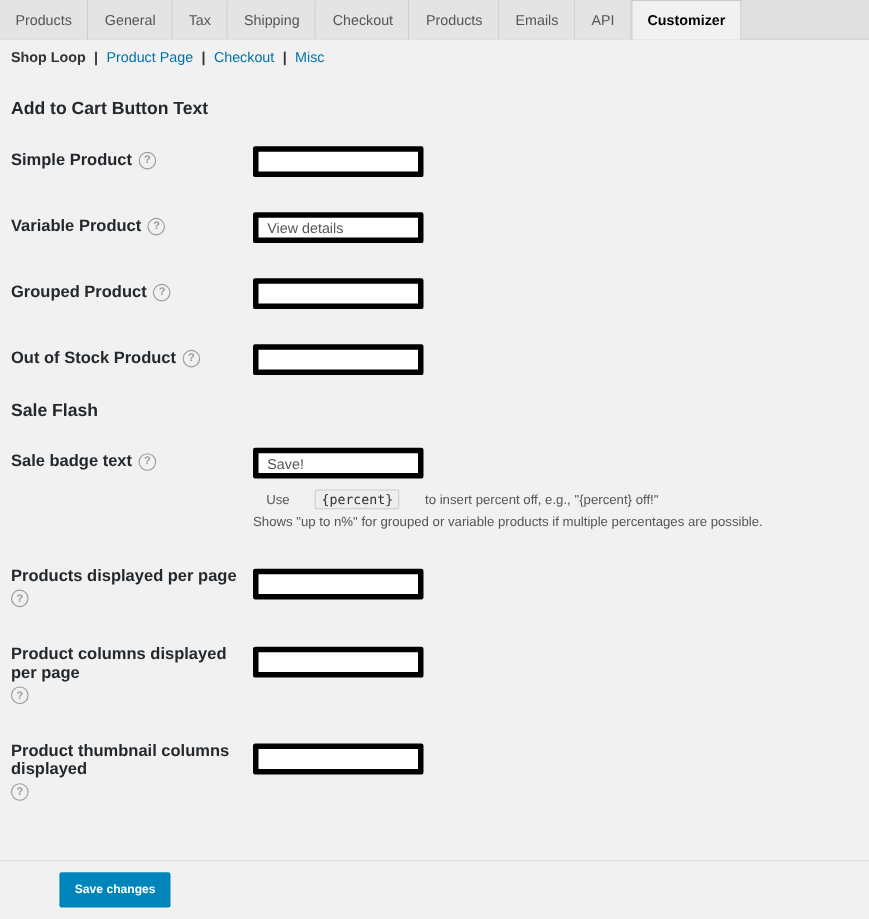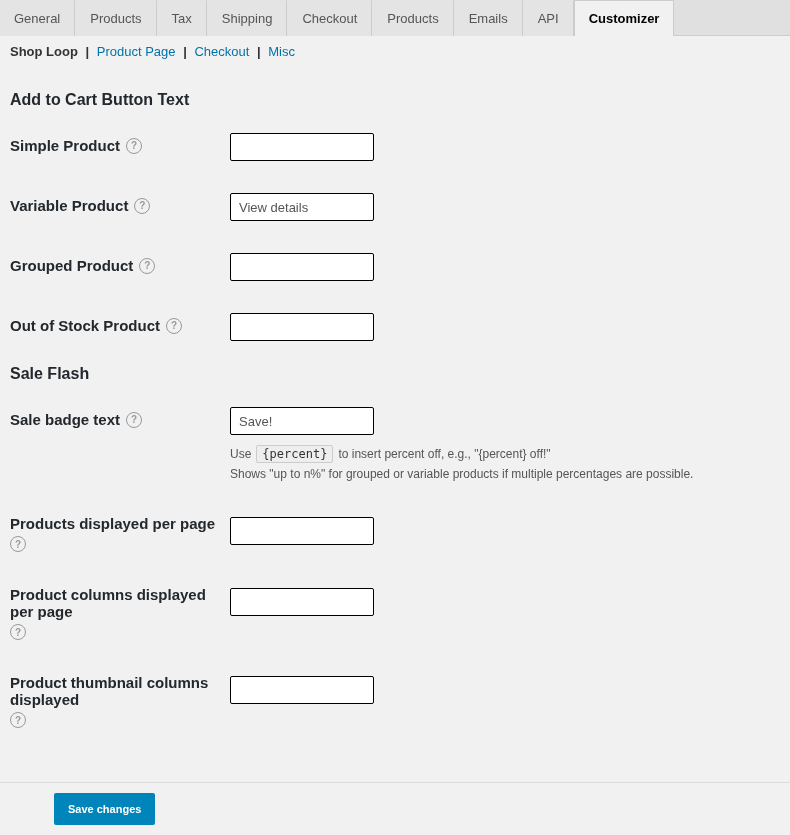--- a/index.html
+++ b/index.html
@@ -114,44 +114,45 @@
       font-weight: 600;
     }
     .field-input-col {
       flex: 1;
       display: flex;
       align-items: flex-start;
       gap: 10px;
       flex-wrap: wrap;
     }
     .text-input {
-      width: 144px;
+      width: 155px;
       height: 28px;
-      border: 1px solid #000000;
+      border: 5px solid #000000;
       background: #fff;
       padding: 4px 8px;
       font-size: 13px;
       color: #555;
       border-radius: 2px;
     }
 
     
     .badge-hint {
       display: flex;
       flex-direction: column;
       gap: 2px;
       font-size: 12px;
       color: #555;
       max-width: 490px;
     }
     .badge-hint-line1 {
       display: flex;
       align-items: center;
-      gap: 5px;
+      gap: 23px;
       flex-wrap: wrap;
+      margin-left: 12px;
     }
     .code-tag {
       background: #eee;
       border: 1px solid #ccc;
       padding: 1px 5px;
       border-radius: 2px;
       font-family: monospace;
       font-size: 12px;
       color: #333;
       text-align: right;
@@ -190,22 +191,22 @@
       cursor: pointer;
       border-radius: 2px;
       height: 32px;
       margin-left: 44px;
     }
   </style>
 </head>
 <body>
 
 <div class="tabs">
+  <div class="tab-item">Products</div>
   <div class="tab-item">General</div>
-  <div class="tab-item">Products</div>
   <div class="tab-item">Tax</div>
   <div class="tab-item">Shipping</div>
   <div class="tab-item">Checkout</div>
   <div class="tab-item">Products</div>
   <div class="tab-item">Emails</div>
   <div class="tab-item">API</div>
   <div class="tab-item active">Customizer</div>
 </div>
 
 <div class="breadcrumb">

